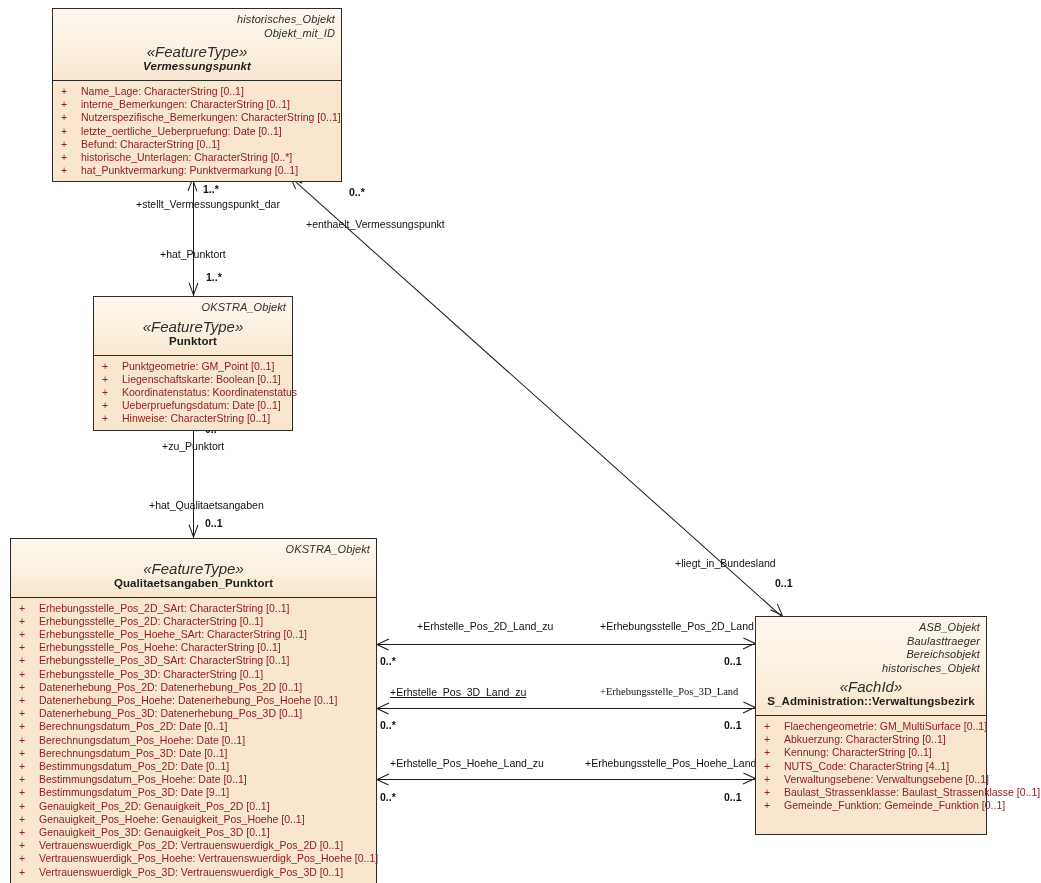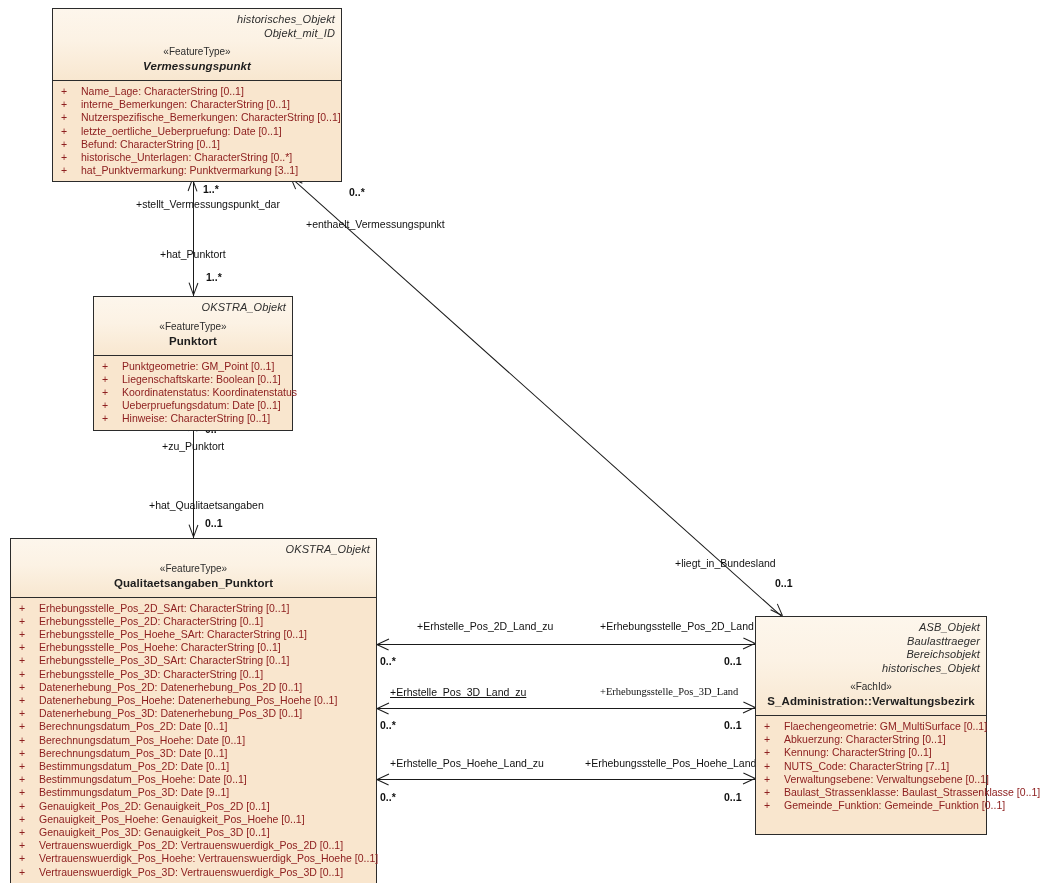--- a/index.html
+++ b/index.html
@@ -34,24 +34,25 @@
   .supertypes {
     text-align: right;
     font-style: italic;
     font-size: 11px;
     color: #2d2d2d;
     line-height: 13.5px;
     letter-spacing: 0.1px;
   }
   .stereotype {
     text-align: center;
-    font-size: 10px;
+    font-size: 15px;
     color: #2d2d2d;
     line-height: 14px;
     margin-top: 5px;
+    font-style: italic;
   }
   .classname {
     text-align: center;
     font-size: 11.5px;
     font-weight: bold;
     color: #1d1d1d;
     line-height: 15px;
     letter-spacing: 0.1px;
   }
   .classname.italic { font-style: italic; }
@@ -197,21 +198,21 @@
       <div class="stereotype">«FeatureType»</div>
       <div class="classname italic">Vermessungspunkt</div>
     </div>
     <div class="uml-attrs">
       <div class="attr-row"><span class="vis">+</span><span>Name_Lage: CharacterString [0..1]</span></div>
       <div class="attr-row"><span class="vis">+</span><span>interne_Bemerkungen: CharacterString [0..1]</span></div>
       <div class="attr-row"><span class="vis">+</span><span>Nutzerspezifische_Bemerkungen: CharacterString [0..1]</span></div>
       <div class="attr-row"><span class="vis">+</span><span>letzte_oertliche_Ueberpruefung: Date [0..1]</span></div>
       <div class="attr-row"><span class="vis">+</span><span>Befund: CharacterString [0..1]</span></div>
       <div class="attr-row"><span class="vis">+</span><span>historische_Unterlagen: CharacterString [0..*]</span></div>
-      <div class="attr-row"><span class="vis">+</span><span>hat_Punktvermarkung: Punktvermarkung [3..1]</span></div>
+      <div class="attr-row"><span class="vis">+</span><span>hat_Punktvermarkung: Punktvermarkung [0..1]</span></div>
     </div>
   </div>
 
   <div class="uml-class" style="left:93px; top:296px; width:200px;">
     <div class="uml-header">
       <div class="supertypes">
         <div>OKSTRA_Objekt</div>
       </div>
       <div class="stereotype">«FeatureType»</div>
       <div class="classname">Punktort</div>
@@ -266,20 +267,20 @@
         <div>Bereichsobjekt</div>
         <div>historisches_Objekt</div>
       </div>
       <div class="stereotype">«FachId»</div>
       <div class="classname">S_Administration::Verwaltungsbezirk</div>
     </div>
     <div class="uml-attrs" style="padding-bottom:22px;">
       <div class="attr-row"><span class="vis">+</span><span>Flaechengeometrie: GM_MultiSurface [0..1]</span></div>
       <div class="attr-row"><span class="vis">+</span><span>Abkuerzung: CharacterString [0..1]</span></div>
       <div class="attr-row"><span class="vis">+</span><span>Kennung: CharacterString [0..1]</span></div>
-      <div class="attr-row"><span class="vis">+</span><span>NUTS_Code: CharacterString [7..1]</span></div>
+      <div class="attr-row"><span class="vis">+</span><span>NUTS_Code: CharacterString [4..1]</span></div>
       <div class="attr-row"><span class="vis">+</span><span>Verwaltungsebene: Verwaltungsebene [0..1]</span></div>
       <div class="attr-row"><span class="vis">+</span><span>Baulast_Strassenklasse: Baulast_Strassenklasse [0..1]</span></div>
       <div class="attr-row"><span class="vis">+</span><span>Gemeinde_Funktion: Gemeinde_Funktion [0..1]</span></div>
     </div>
   </div>
 
 </div>
 
 </body></html>

